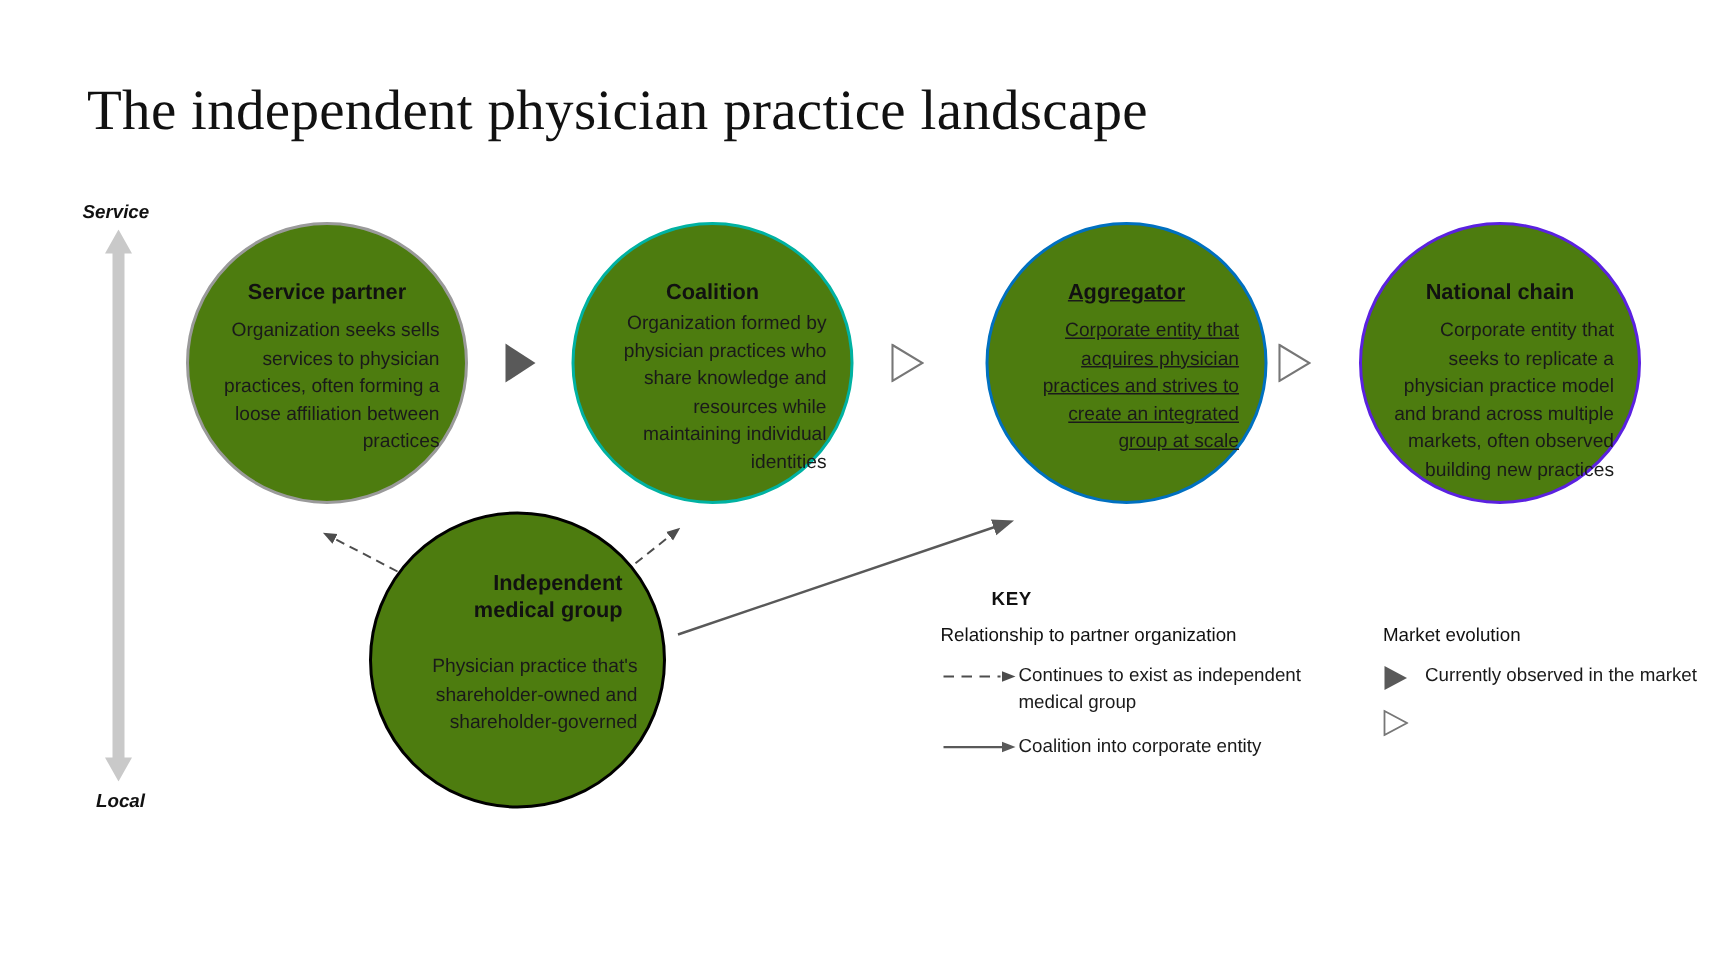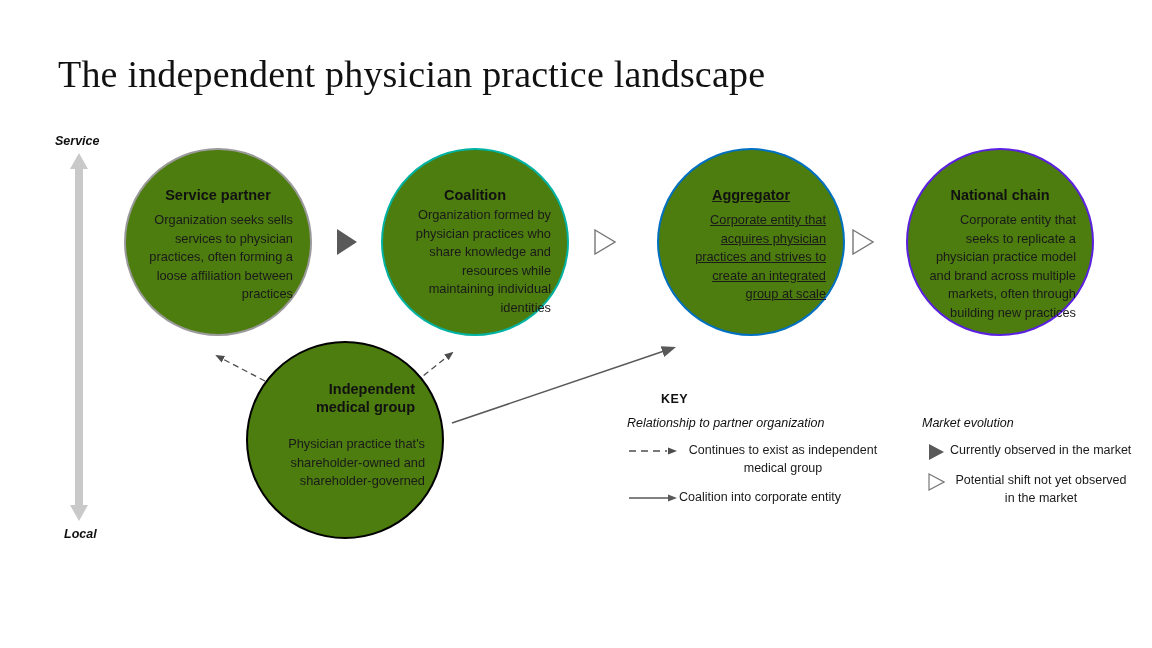--- a/index.html
+++ b/index.html
@@ -181,29 +181,27 @@
     letter-spacing: 0.4px;
   }
   .key-col {
     position: absolute;
     top: 24px;
   }
   #key-col-left { left: 0px; width: 260px; }
   #key-col-right { left: 295px; width: 210px; }
   .key-heading {
     font-size: 12.5px;
-    font-style: italic;
     color: #111;
     margin-bottom: 12px;
   }
   .key-row {
     display: flex;
     align-items: flex-start;
     margin-bottom: 11px;
-    text-align: center;
   }
   .key-glyph {
     width: 52px;
     flex: 0 0 52px;
     height: 18px;
     position: relative;
     margin-top: 2px;
   }
   .key-glyph-sm {
     width: 28px;
@@ -264,21 +262,21 @@
     <div class="node-desc">Organization formed by physician practices who share knowledge and resources while maintaining individual identities</div>
   </div>
 
   <div class="node" id="node-aggregator">
     <div class="node-title">Aggregator</div>
     <div class="node-desc">Corporate entity that acquires physician practices and strives to create an integrated group at scale</div>
   </div>
 
   <div class="node" id="node-national-chain">
     <div class="node-title">National chain</div>
-    <div class="node-desc">Corporate entity that seeks to replicate a physician practice model and brand across multiple markets, often through building new practices</div>
+    <div class="node-desc">Corporate entity that seeks to replicate a physician practice model and brand across multiple markets, often observed building new practices</div>
   </div>
 
   <div class="node" id="node-independent">
     <div class="node-title">Independent medical group</div>
     <div class="node-desc">Physician practice that's shareholder-owned and shareholder-governed</div>
   </div>
 
   <div class="tri" id="tri-1"></div>
   <svg id="tri-2" class="tri" viewBox="0 0 22 26">
     <polygon points="1,1 21,13 1,25" fill="#ffffff" stroke="#777777" stroke-width="1.4"></polygon>
@@ -325,18 +323,17 @@
         </div>
         <div class="key-text">Currently observed in the market</div>
       </div>
 
       <div class="key-row">
         <div class="key-glyph-sm">
           <svg width="17" height="18" viewBox="0 0 17 18">
             <polygon points="1,1 16,9 1,17" fill="#ffffff" stroke="#777777" stroke-width="1.2"></polygon>
           </svg>
         </div>
-        <div class="key-text">Potential shift not yet observed in the market</div>
       </div>
     </div>
   </div>
 
 </div>
 
 </body></html>

